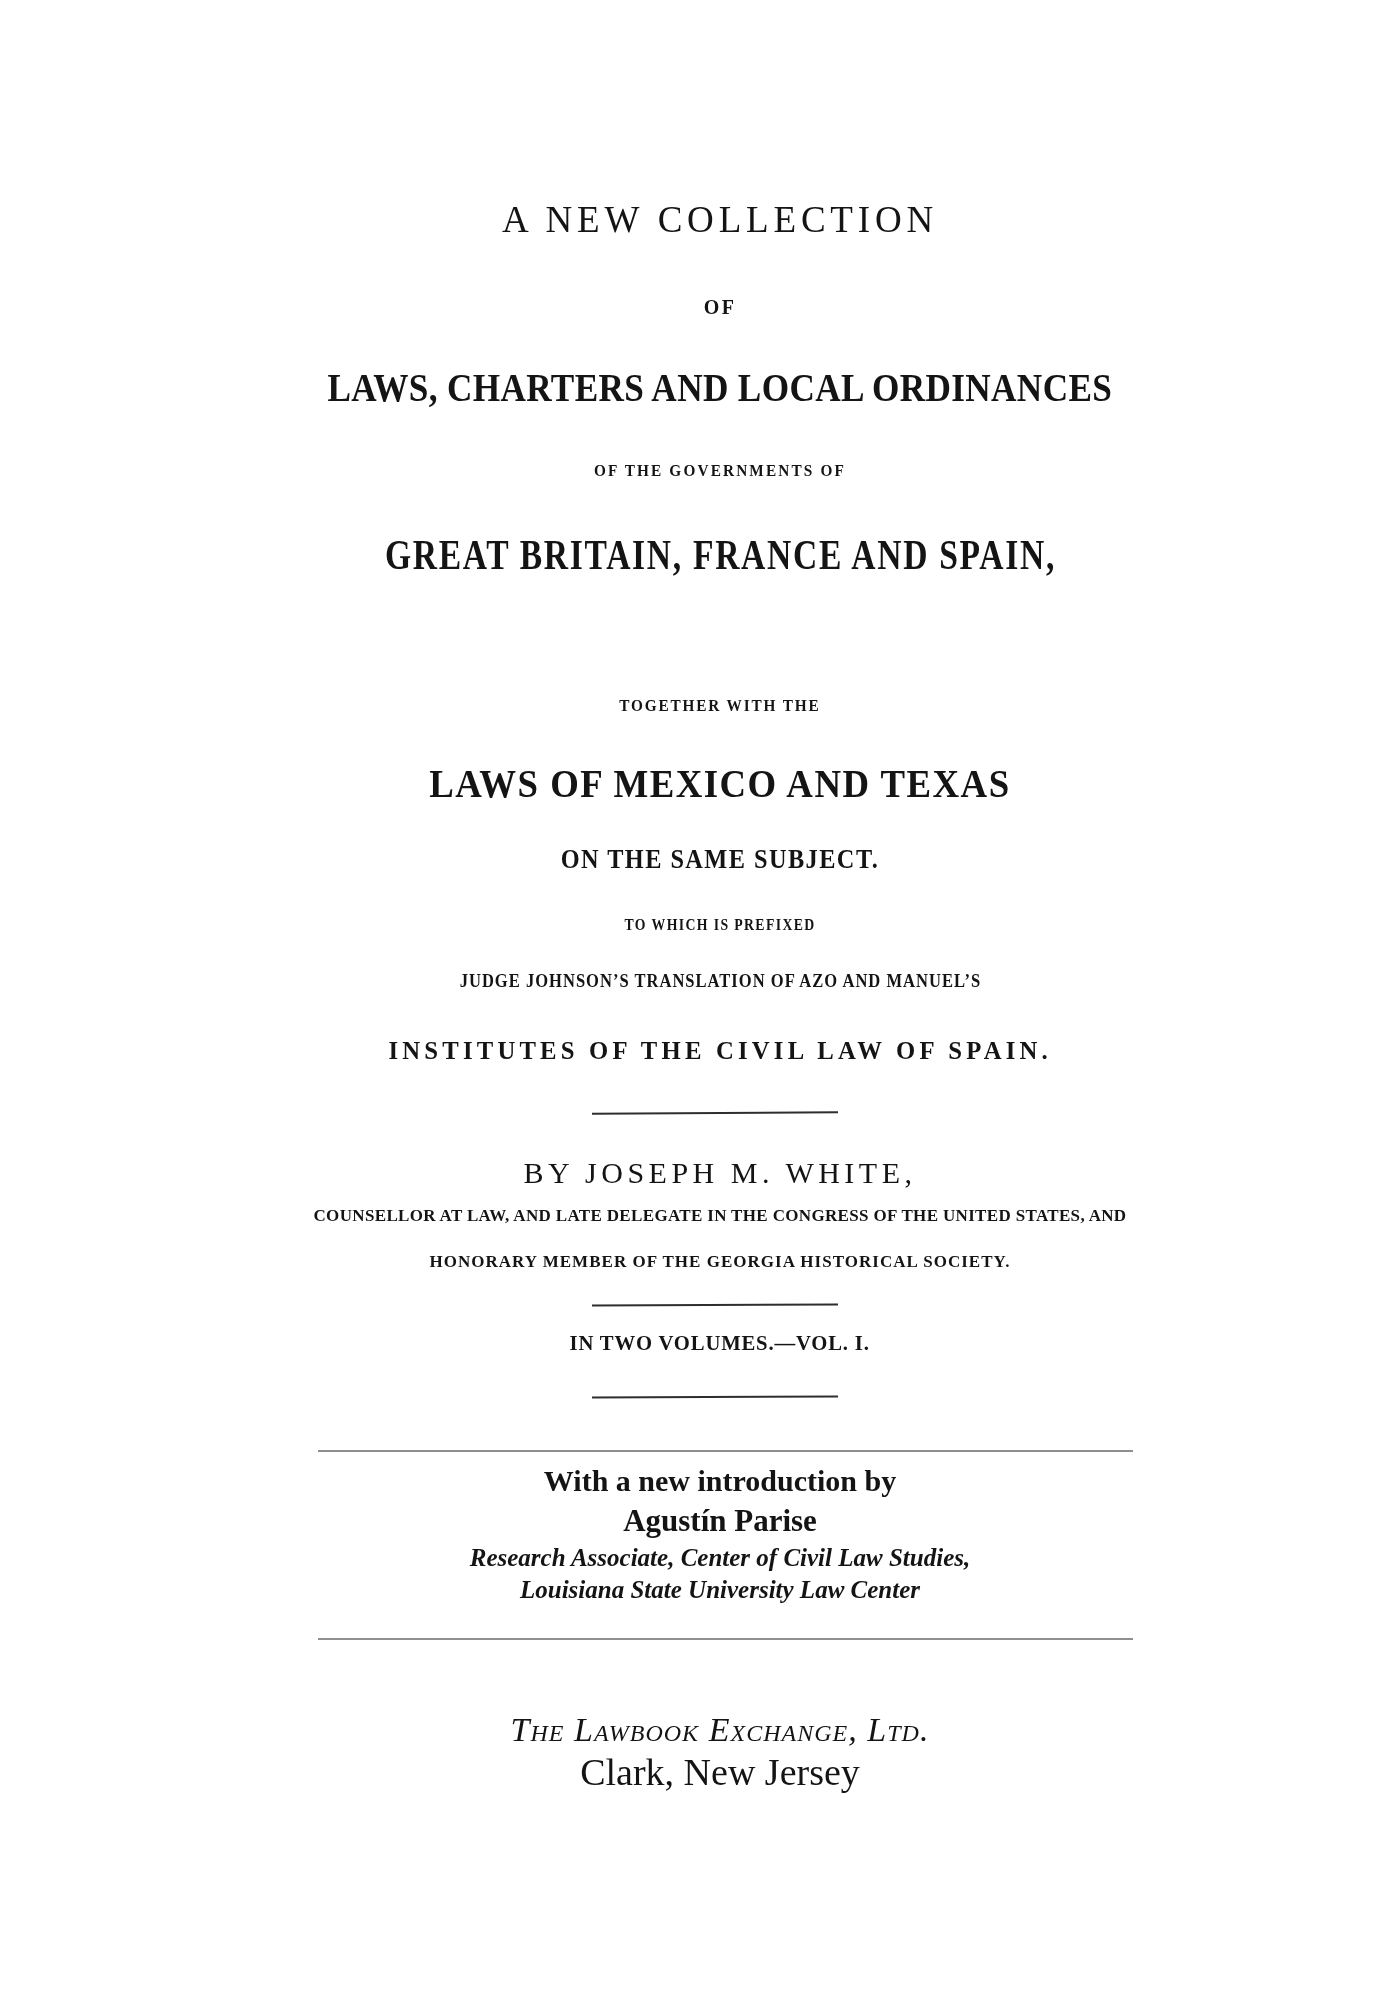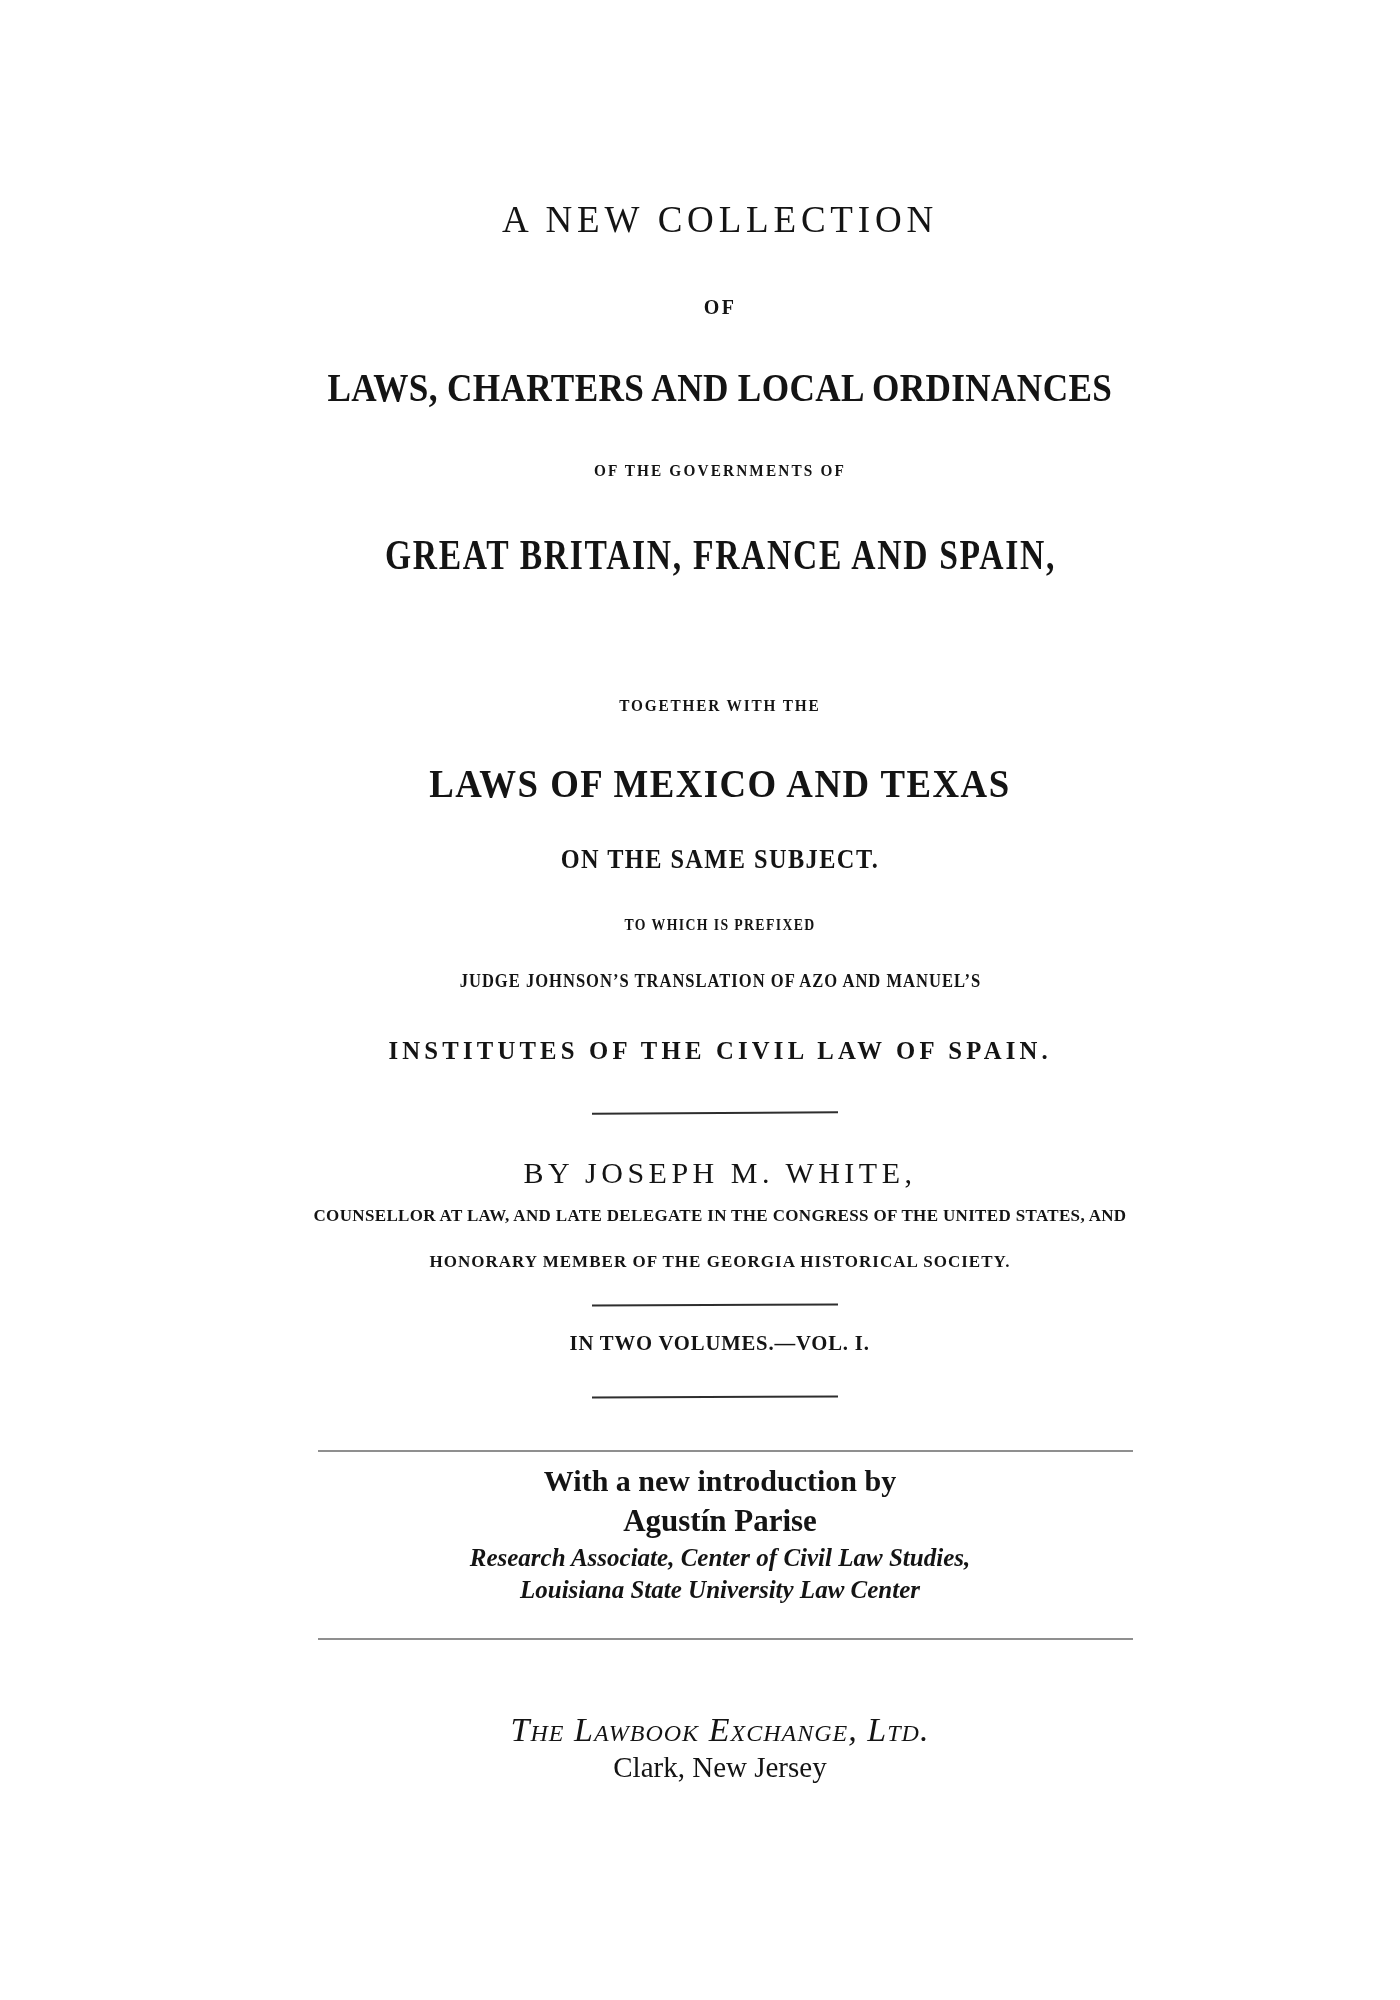--- a/index.html
+++ b/index.html
@@ -51,21 +51,21 @@
 
   #volumes      { top: 1332px; font-size: 22px; font-weight: 700; letter-spacing: 0.04em; }
   #volumes > span { transform: scaleX(0.94); }
 
   #intro-lead   { top: 1466px; font-size: 30px; font-weight: 700; }
   #intro-author { top: 1505px; font-size: 31px; font-weight: 700; }
   #intro-aff1   { top: 1545px; font-size: 25px; font-weight: 700; font-style: italic; }
   #intro-aff2   { top: 1577px; font-size: 25px; font-weight: 700; font-style: italic; }
 
   #pub-name     { top: 1713px; font-size: 34px; font-weight: 400; font-variant: small-caps; letter-spacing: 0.03em; font-style: italic; }
-  #pub-loc      { top: 1753px; font-size: 29px; font-weight: 400; }
+  #pub-loc      { top: 1753px; font-size: 38px; font-weight: 400; }
 
   .rule-short {
     position: absolute;
     left: 592px;
     width: 246px;
     height: 2px;
     background: #2e2e2e;
   }
   #rule-s1 { top: 1112px; transform: rotate(-0.35deg); }
   #rule-s2 { top: 1304px; transform: rotate(-0.25deg); }

